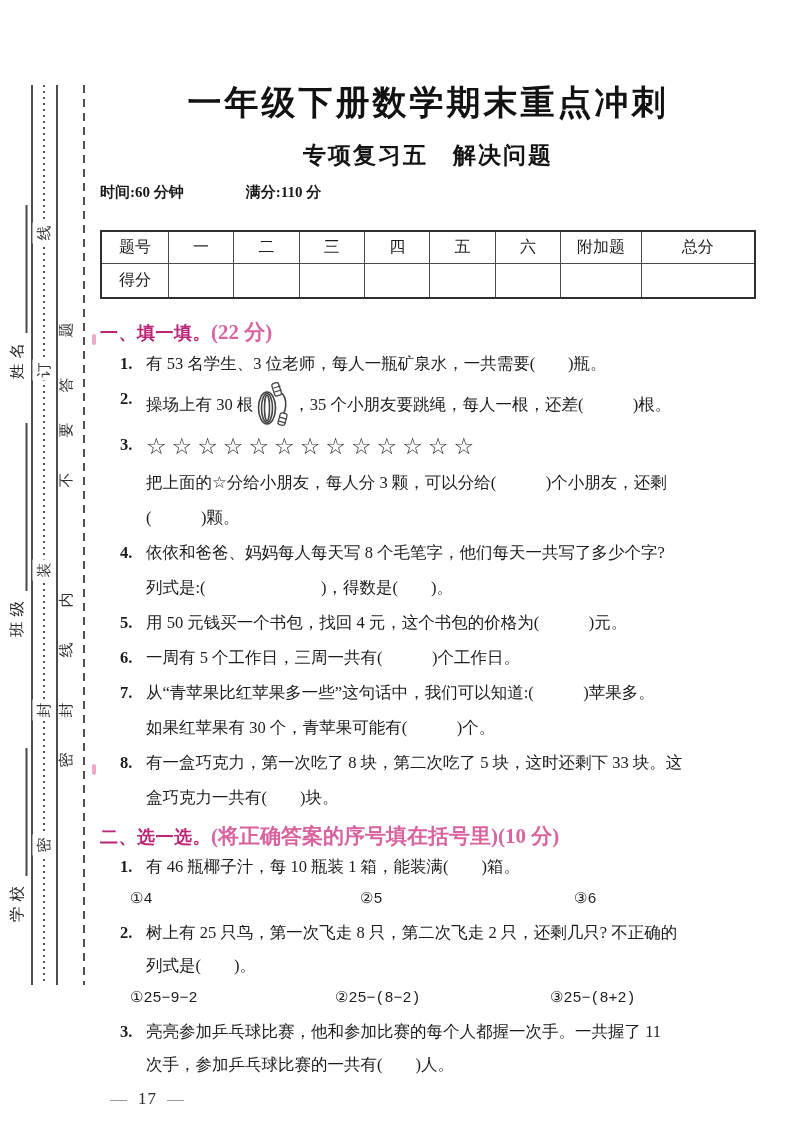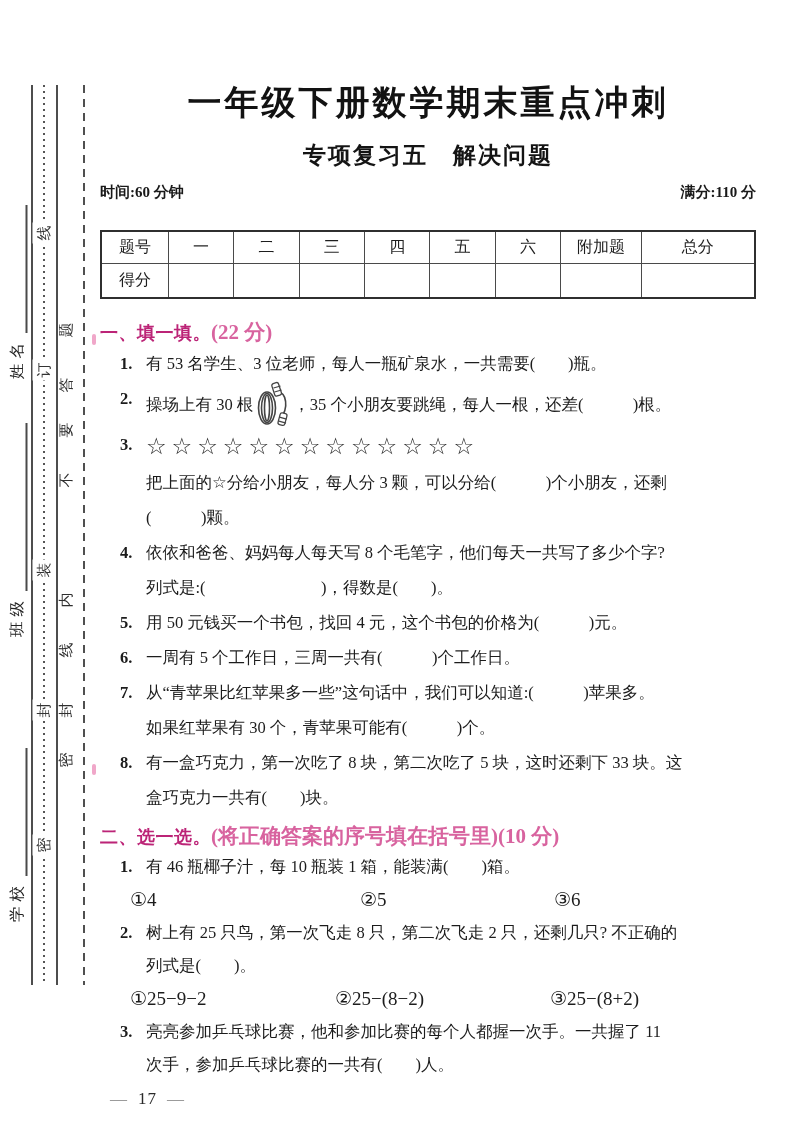--- a/index.html
+++ b/index.html
@@ -17,39 +17,39 @@
   .field{display:flex;align-items:flex-end;gap:5px;font-size:15.5px;letter-spacing:5px;color:#222;}
   .fline{display:inline-block;height:4px;border-bottom:2px solid #4a4a4a;}
   .bchar{font-size:15px;color:#333;background:#fff;padding:2px 3px;letter-spacing:0;}
   .schar{font-size:15px;color:#2e2e2e;letter-spacing:0;}
   .tick{position:absolute;left:92px;width:4px;height:11px;background:#f0a7c9;border-radius:2px;}
 
   
   .content{position:absolute;left:100px;top:0;width:656px;}
   .title{padding-top:80px;text-align:center;font-size:34px;font-weight:bold;letter-spacing:3px;color:#121212;}
   .subtitle{margin-top:14px;text-align:center;font-size:23px;font-weight:bold;letter-spacing:2px;color:#141414;}
-  .meta{margin-top:12px;display:flex;justify-content:space-between;gap:62px;font-size:15px;font-weight:bold;color:#191919;}
+  .meta{margin-top:12px;display:flex;justify-content:flex-start;gap:62px;font-size:15px;font-weight:bold;color:#191919;}
 
   table.score{margin-top:28px;width:100%;border-collapse:collapse;border:2px solid #2f2f2f;}
   table.score td{border:1px solid #4a4a4a;text-align:center;font-size:16px;height:31px;padding:0;color:#1e1e1e;}
   table.score tr.r2 td{height:33px;}
 
   .sec-head{margin-top:19px;font-size:18px;font-weight:bold;color:#bc2477;letter-spacing:.5px;}
   .sec-head .note,.sec-head .pts{font-weight:600;font-size:21px;color:#d8639f;letter-spacing:0;}
 
   .q{position:relative;padding-left:46px;font-size:16.5px;}
   .qnum{position:absolute;left:20px;top:0;font-weight:bold;line-height:35px;}
   .s2 .qnum{line-height:33px;}
   .ln{line-height:35px;min-height:35px;}
   .s2 .ln{line-height:33px;min-height:33px;}
   .iconline{display:flex;align-items:center;height:46px;}
   .stars{font-family:"DejaVu Sans","Liberation Sans",sans-serif;font-size:23px;letter-spacing:5px;
          line-height:38px;color:#2b2b2b;}
   .opts{position:relative;height:33px;}
-  .opt{position:absolute;top:0;line-height:33px;font-size:19px;}
+  .opt{position:absolute;top:0;line-height:33px;font-size:15px;font-family:Liberation Mono, monospace;}
   .ropeicon{margin:0 3px;}
 
   .footer{margin-top:8px;text-align:left;font-size:17px;color:#2a2a2a;letter-spacing:1px;}
   .footer .dash{color:#8a8a8a;padding:0 10px;}
 </style>
 </head>
 <body>
 
 <div class="page">
 
@@ -240,21 +240,21 @@
 
     <div class="sec-head" style="margin-top:7px"><span>二、选一选。</span><span class="note">(将正确答案的序号填在括号里)</span><span class="pts">(10 分)</span></div>
 
     <div class="s2">
       <div class="q">
         <span class="qnum">1.</span>
         <div class="ln">有 46 瓶椰子汁，每 10 瓶装 1 箱，能装满(　　)箱。</div>
         <div class="opts">
           <span class="opt" style="left:-16px">①4</span>
           <span class="opt" style="left:214px">②5</span>
-          <span class="opt" style="left:408px">③6</span>
+          <span class="opt" style="left:428px">③6</span>
         </div>
       </div>
 
       <div class="q">
         <span class="qnum">2.</span>
         <div class="ln">树上有 25 只鸟，第一次飞走 8 只，第二次飞走 2 只，还剩几只? 不正确的</div>
         <div class="ln">列式是(　　)。</div>
         <div class="opts">
           <span class="opt" style="left:-16px">①25−9−2</span>
           <span class="opt" style="left:189px">②25−(8−2)</span>

